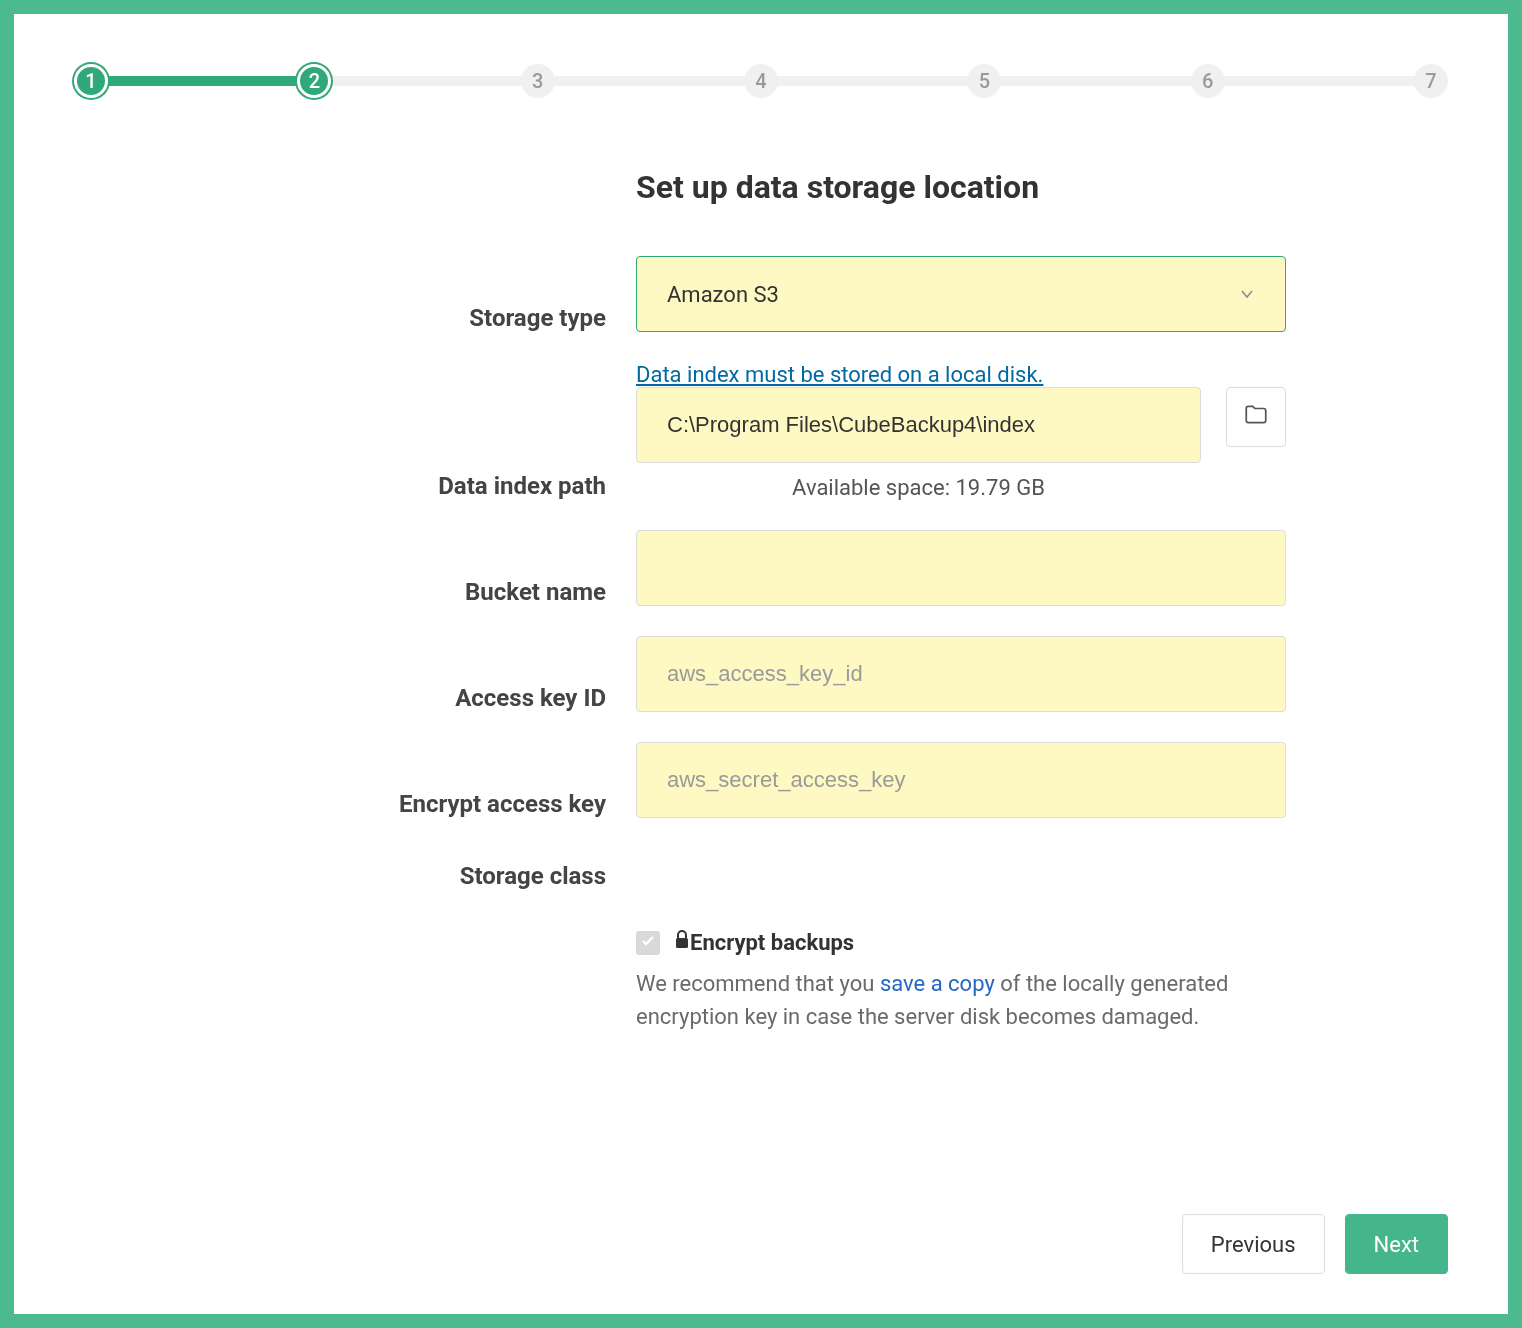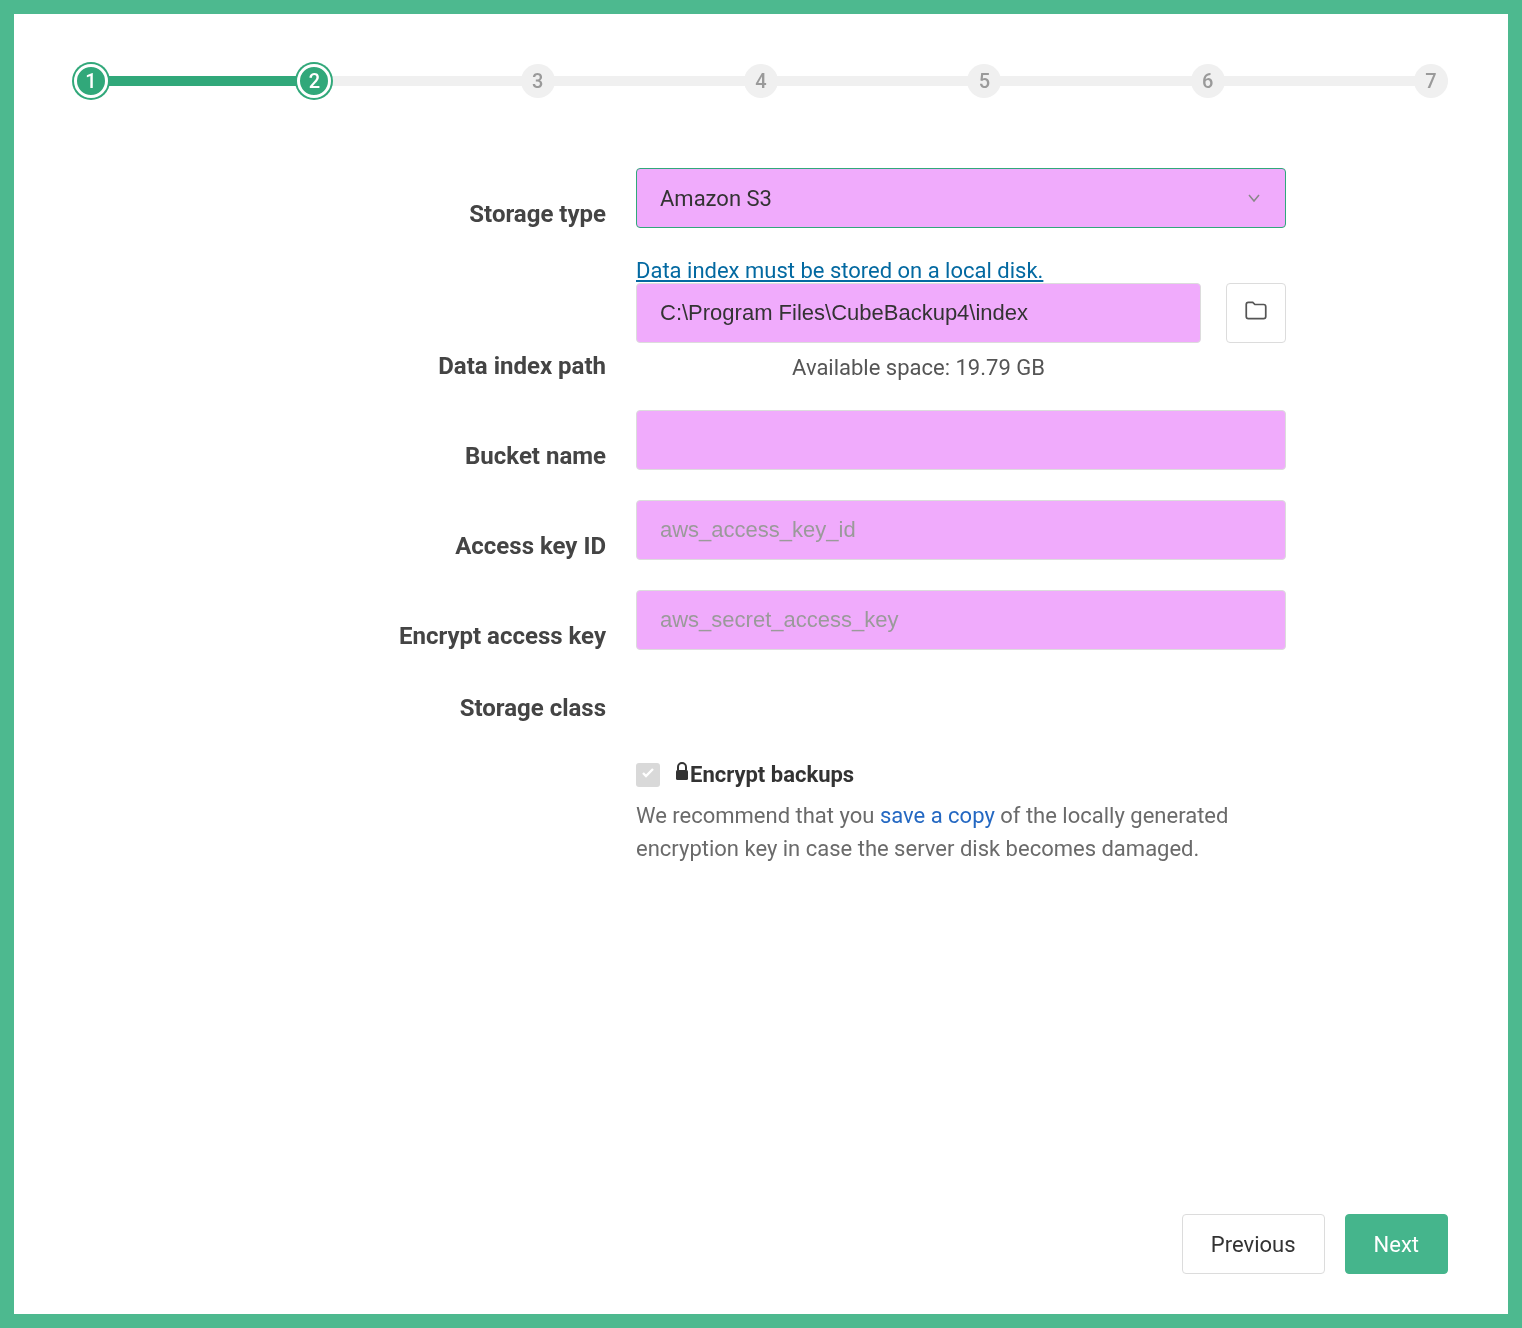--- a/index.html
+++ b/index.html
@@ -107,27 +107,27 @@
       text-decoration: underline;
     }
     .helper-text-below {
       color: #555;
       font-size: 22px;
       margin-top: 12px;
       text-align: center;
     }
     .text-input, .select-box {
       width: 100%;
-      height: 60px;
+      height: 76px;
       border: 1px solid #dcdcdc;
       border-radius: 4px;
-      padding: 0 23px;
+      padding: 0 30px;
       font-size: 22px;
       color: #333;
-      background: #f0abfc;
+      background: #fef9c3;
       outline: none;
     }
     .text-input::placeholder { color: #9a9a9a; }
     .select-highlight {
       border: 1.5px solid #31a87a;
     }
     .select-box {
       display: flex;
       align-items: center;
       justify-content: space-between;
@@ -219,20 +219,21 @@
     <div class="step current">2</div>
     <div class="step pending">3</div>
     <div class="step pending">4</div>
     <div class="step pending">5</div>
     <div class="step pending">6</div>
     <div class="step pending">7</div>
   </div>
 
   <div class="form-area">
 
+    <h1 class="page-title">Set up data storage location</h1>
 
     <div class="form-row">
       <div class="form-label">Storage type</div>
       <div class="form-field">
         <div class="select-box select-highlight">
           <span>Amazon S3</span>
           <span class="chevron-down">
             <svg viewBox="0 0 16 16" width="16" height="16">
                 <path d="M3 5l5 6 5-6" fill="none" stroke="#888" stroke-width="1.5"></path>
               </svg>

